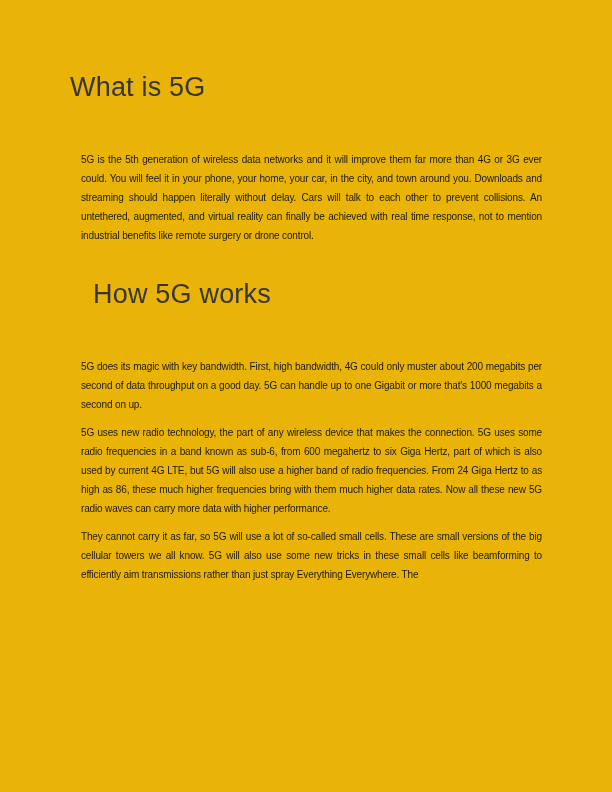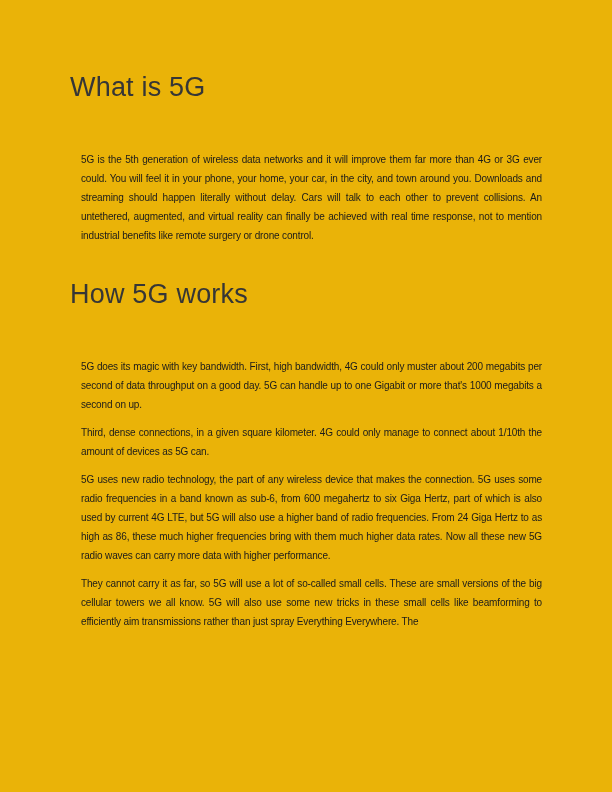--- a/index.html
+++ b/index.html
@@ -25,20 +25,21 @@
     font-family: "Liberation Sans", sans-serif;
     font-weight: 400;
     font-size: 27px;
     line-height: 34px;
     color: #363636;
     letter-spacing: 0.2px;
     margin: 0 0 46px 0;
   }
   h1.doc-heading.second {
     margin-top: 32px;
+    margin-left: 23px;
   }
   p.body-text {
     font-size: 10px;
     line-height: 19px;
     letter-spacing: -0.15px;
     text-align: justify;
     margin: 0 0 9px 11px;
     color: #1b1b1b;
   }
   p.body-text b {
@@ -52,19 +53,18 @@
 
   <h1 class="doc-heading">What is 5G</h1>
 
   <p class="body-text"><span>5G is the 5th generation of wireless data networks and it will improve them far more than 4G or 3G ever could. You will feel it in your phone, your home, your car, in the city, and town around you. Downloads and streaming should happen literally without delay. Cars will talk to each other to prevent collisions. An untethered, augmented, and virtual reality can finally be achieved with real time response, not to mention industrial benefits like remote surgery or drone control.</span></p>
 
   <h1 class="doc-heading second">How 5G works</h1>
 
   <p class="body-text"><span>5G does its magic with key bandwidth. First, </span><b>high bandwidth</b><span>, 4G could only muster about 200 megabits per second of data throughput on a good day. 5G can handle up to one Gigabit or more that's 1000 megabits a second on up.</span></p>
 
 
-  <p class="body-text"><span>Third, </span><b>dense connections</b><span>, in a given square kilometer. 4G could only manage to connect about 1/10th the amount of devices as 5G can.</span></p>
 
   <p class="body-text"><span>5G uses new radio technology, the part of any wireless device that makes the connection. 5G uses some radio frequencies in a band known as sub-6, from 600 megahertz to six Giga Hertz, part of which is also used by current 4G LTE, but 5G will also use a higher band of radio frequencies. From 24 Giga Hertz to as high as 86, these much higher frequencies bring with them much higher data rates. Now all these new 5G radio waves can carry more data with higher performance.</span></p>
 
   <p class="body-text"><span>They cannot carry it as far, so 5G will use a lot of so-called small cells. These are small versions of the big cellular towers we all know. 5G will also use some new tricks in these small cells like beamforming to efficiently aim transmissions rather than just spray Everything Everywhere. The</span></p>
 
 </div>
 
 </body></html>

